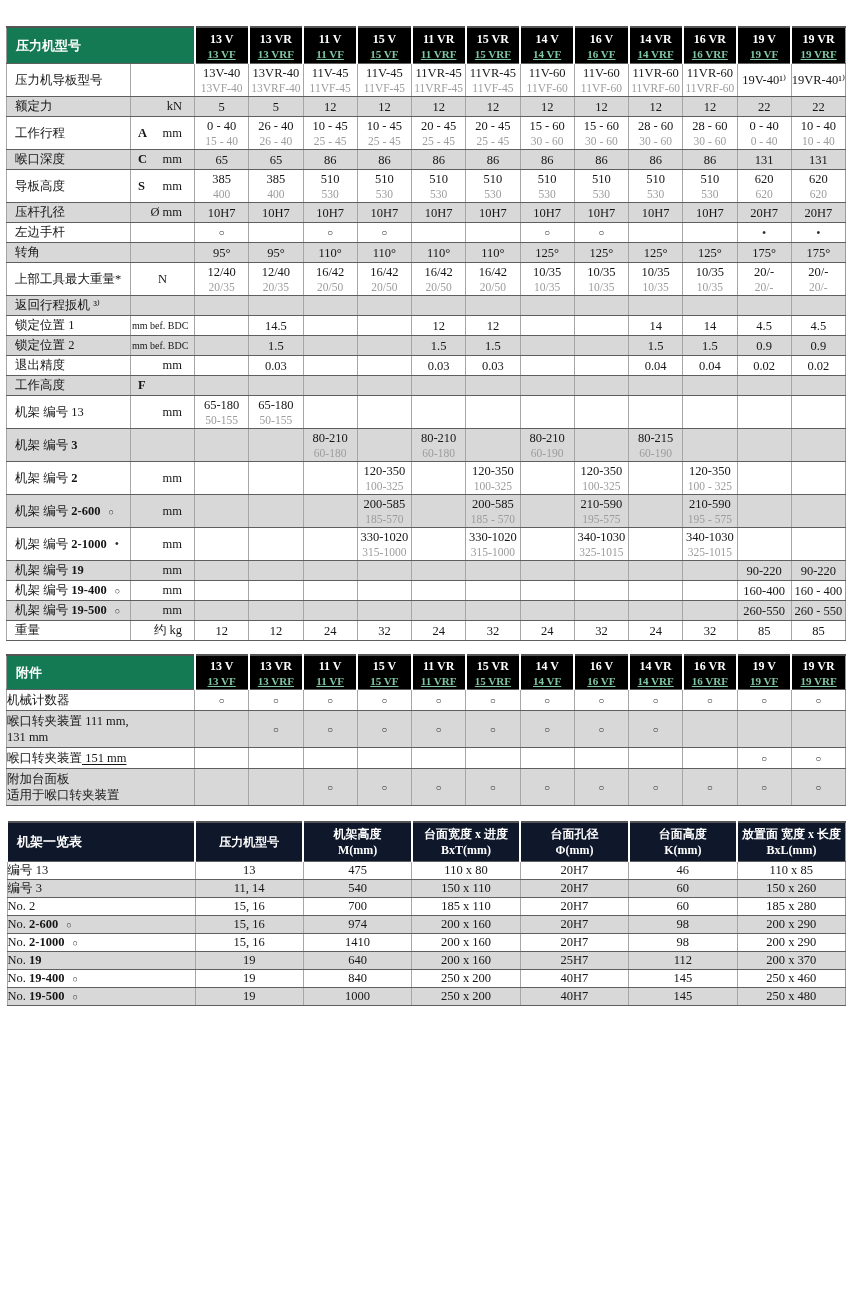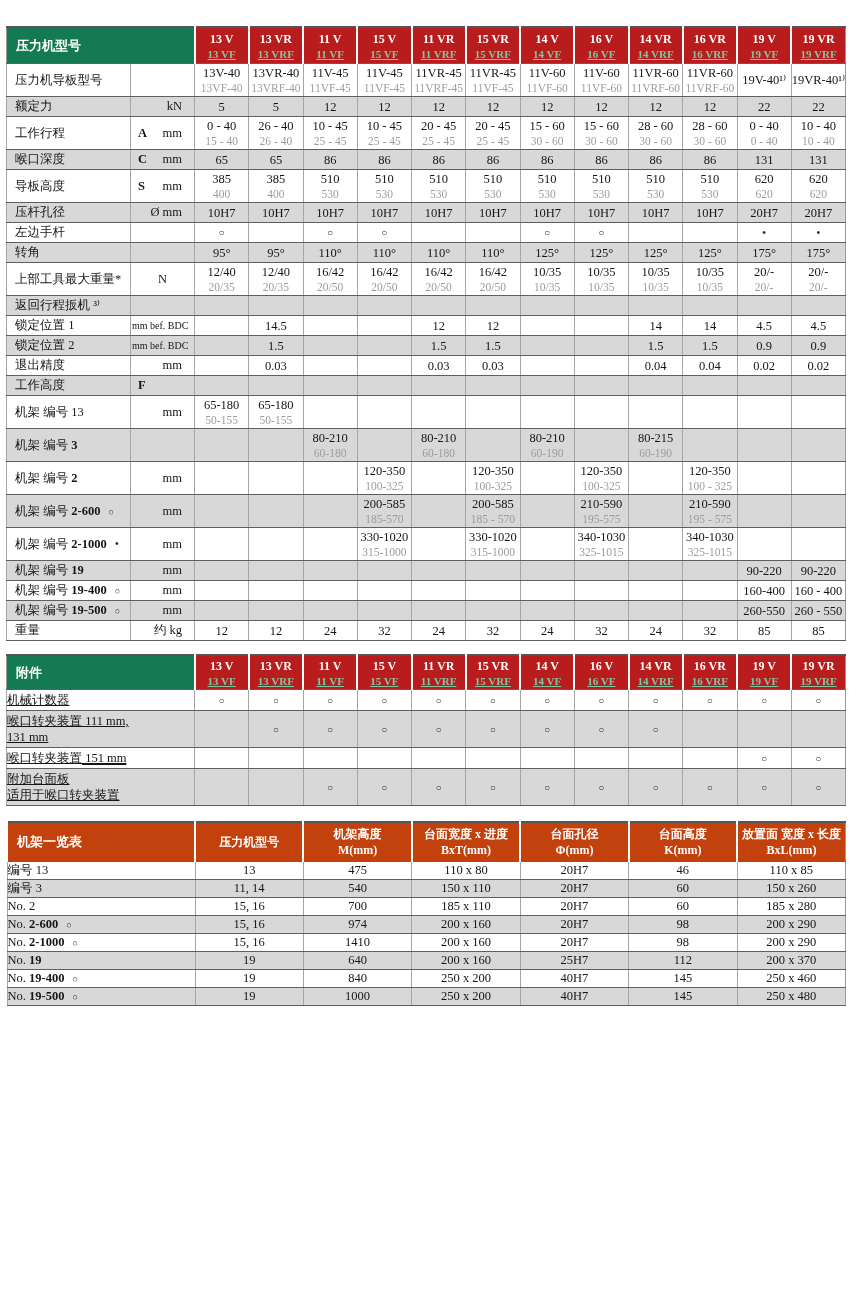--- a/index.html
+++ b/index.html
@@ -11,21 +11,21 @@
   .page{padding:26px 0 12px 6px;}
 
   table.t{border-collapse:collapse;table-layout:fixed;width:840px;
     border:1px solid #9a9a9a;border-top:2px solid #555555;}
   .t th,.t td{padding:0;vertical-align:middle;
     border-left:1px solid #a6a6a6;border-bottom:1px solid #5f5f5f;}
 
   
   th.hlab{background:#137a53;color:#ffffff;text-align:left;padding-left:9px;
     font-size:13px;font-weight:bold;height:35px;border-left:none;}
-  th.model{background:#b91c1c;border-left:2px solid #ffffff;text-align:center;}
+  th.model{background:#000000;border-left:2px solid #ffffff;text-align:center;}
   .m1{color:#ffffff;font-size:12px;font-weight:bold;line-height:16px;margin-top:2px;}
   .m2{color:#7fc7a3;font-size:11px;line-height:14px;margin-bottom:1px;text-decoration:underline;}
 
   
   #spec tbody td{padding-top:1px;padding-bottom:1px;}
   td.lab{padding-left:8px;font-size:12.5px;white-space:nowrap;text-align:left;}
   td.unit{font-size:12.5px;}
   .uw{display:flex;justify-content:space-between;align-items:baseline;padding:0 12px 0 7px;}
   .ul{font-weight:bold;}
   .uc{text-align:center;}
@@ -36,27 +36,27 @@
   tr.g td{background:#d8d8d8;}
   .ring{font-size:9px;color:#2e2e2e;}
   .dot{font-size:12px;color:#2e2e2e;}
   .lsym{margin-left:8px;}
   td.val .ring{font-size:10px;}
 
   
   #acc{margin-top:13px;border-radius:18px;}
   #acc th{height:32px;}
   td.alab{padding-left:8px;font-size:12.5px;text-align:left;}
-  .aline{line-height:16px;text-decoration:underline;}
+  .aline{line-height:16px;}
   .u151{text-decoration:underline;text-underline-offset:2px;}
   #acc tbody td{padding:2px 0;}
 
   
   #frame{margin-top:15px;}
-  #frame thead th{height:38px;background:#c2410c;color:#ffffff;border-left:2px solid #ffffff;}
+  #frame thead th{height:38px;background:#0f172a;color:#ffffff;border-left:2px solid #ffffff;}
   th.fhlab{text-align:left;padding-left:9px;font-size:13px;font-weight:bold;border-left:none;}
   .f1,.f2{line-height:16px;font-size:12px;font-weight:bold;text-align:center;color:#ffffff;}
   #frame tbody td{height:17px;font-size:12.5px;padding:0;}
   td.flab{text-align:left;padding-left:8px;white-space:nowrap;}
   td.fval{text-align:center;}
 </style>
 </head>
 <body>
 
 <div class="page">

